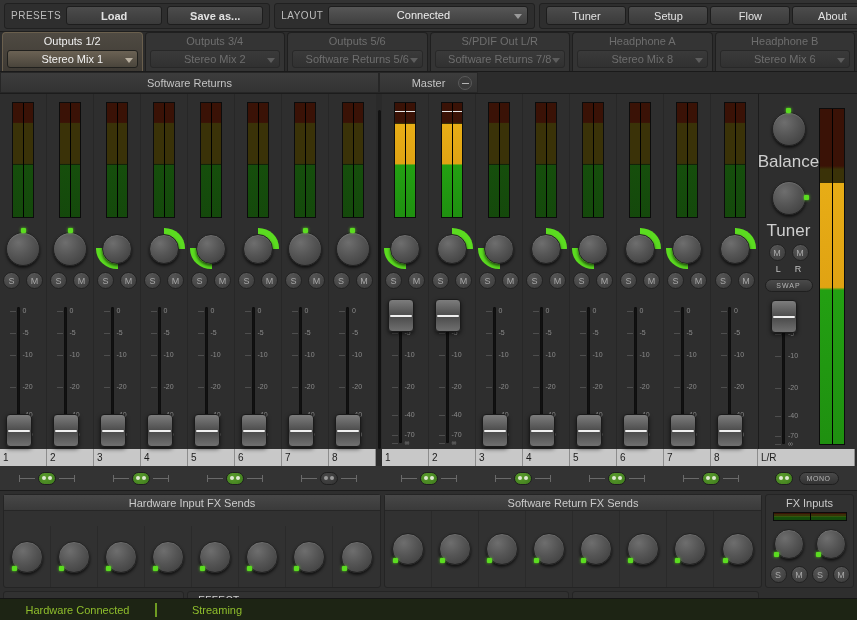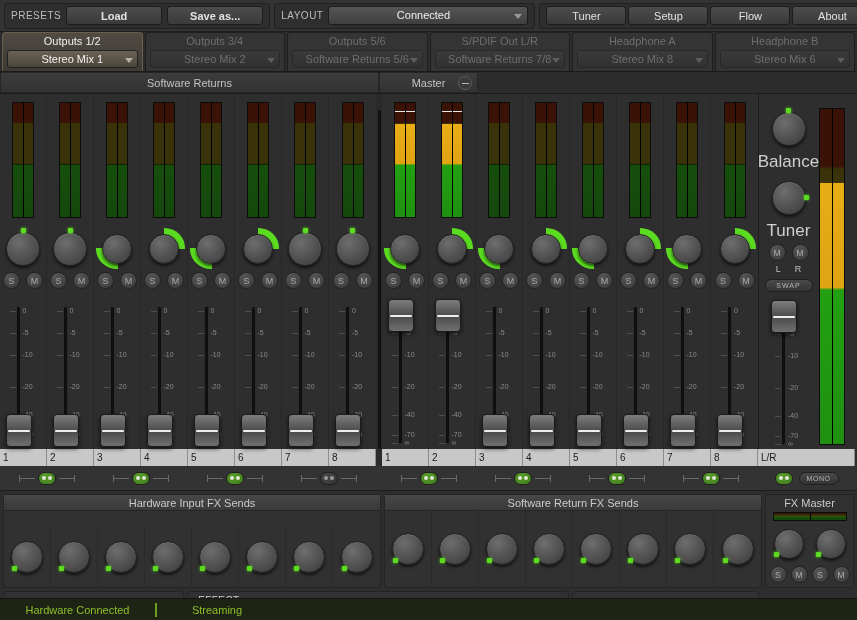--- a/index.html
+++ b/index.html
@@ -1417,21 +1417,21 @@
           <div class="fxcell">
             <div class="panwrap" style="width: 40px; height: 40px; margin: 0px;">
               <div class="arcring" style="background: none; border-radius: 50%;"></div>
               <div class="knob" style="left: 4px; top: 4px; width: 32px; height: 32px;"></div>
               <div class="dotled" style="left: 5.35396px; top: 29.3943px;"></div>
             </div>
           </div>
         </div>
     </div>
     <div class="fxpanel fxret">
-      <div style="font-size:11px;color:#cacaca;text-align:center;margin-top:2px;">FX Master</div>
+      <div style="font-size:11px;color:#cacaca;text-align:center;margin-top:2px;">FX Inputs</div>
       <div class="fxretmeter" id="fxretmeter">
         <div class="mhalf" style="background: linear-gradient(to top, rgb(15, 36, 9) 0%, rgb(15, 36, 9) 46%, rgb(58, 50, 8) 47%, rgb(58, 50, 8) 82%, rgb(58, 18, 6) 83%, rgb(58, 18, 6) 100%);">
             <div class="mfill" style="height: 52%; background: linear-gradient(to top, rgb(31, 144, 16) 0%, rgb(35, 160, 18) 88%, rgb(224, 163, 19) 90%, rgb(232, 174, 22) 158%, rgb(179, 42, 16) 160%, rgb(192, 48, 24) 100%); opacity: 0.34;"></div>
           </div>
         <div class="mhalf" style="background: linear-gradient(to top, rgb(15, 36, 9) 0%, rgb(15, 36, 9) 46%, rgb(58, 50, 8) 47%, rgb(58, 50, 8) 82%, rgb(58, 18, 6) 83%, rgb(58, 18, 6) 100%);">
             <div class="mfill" style="height: 52%; background: linear-gradient(to top, rgb(31, 144, 16) 0%, rgb(35, 160, 18) 88%, rgb(224, 163, 19) 90%, rgb(232, 174, 22) 158%, rgb(179, 42, 16) 160%, rgb(192, 48, 24) 100%); opacity: 0.34;"></div>
           </div>
       </div>
       <div class="fxretknobs" id="fxretknobs">
           <div class="panwrap" style="width: 38px; height: 38px; margin: 0px;">

